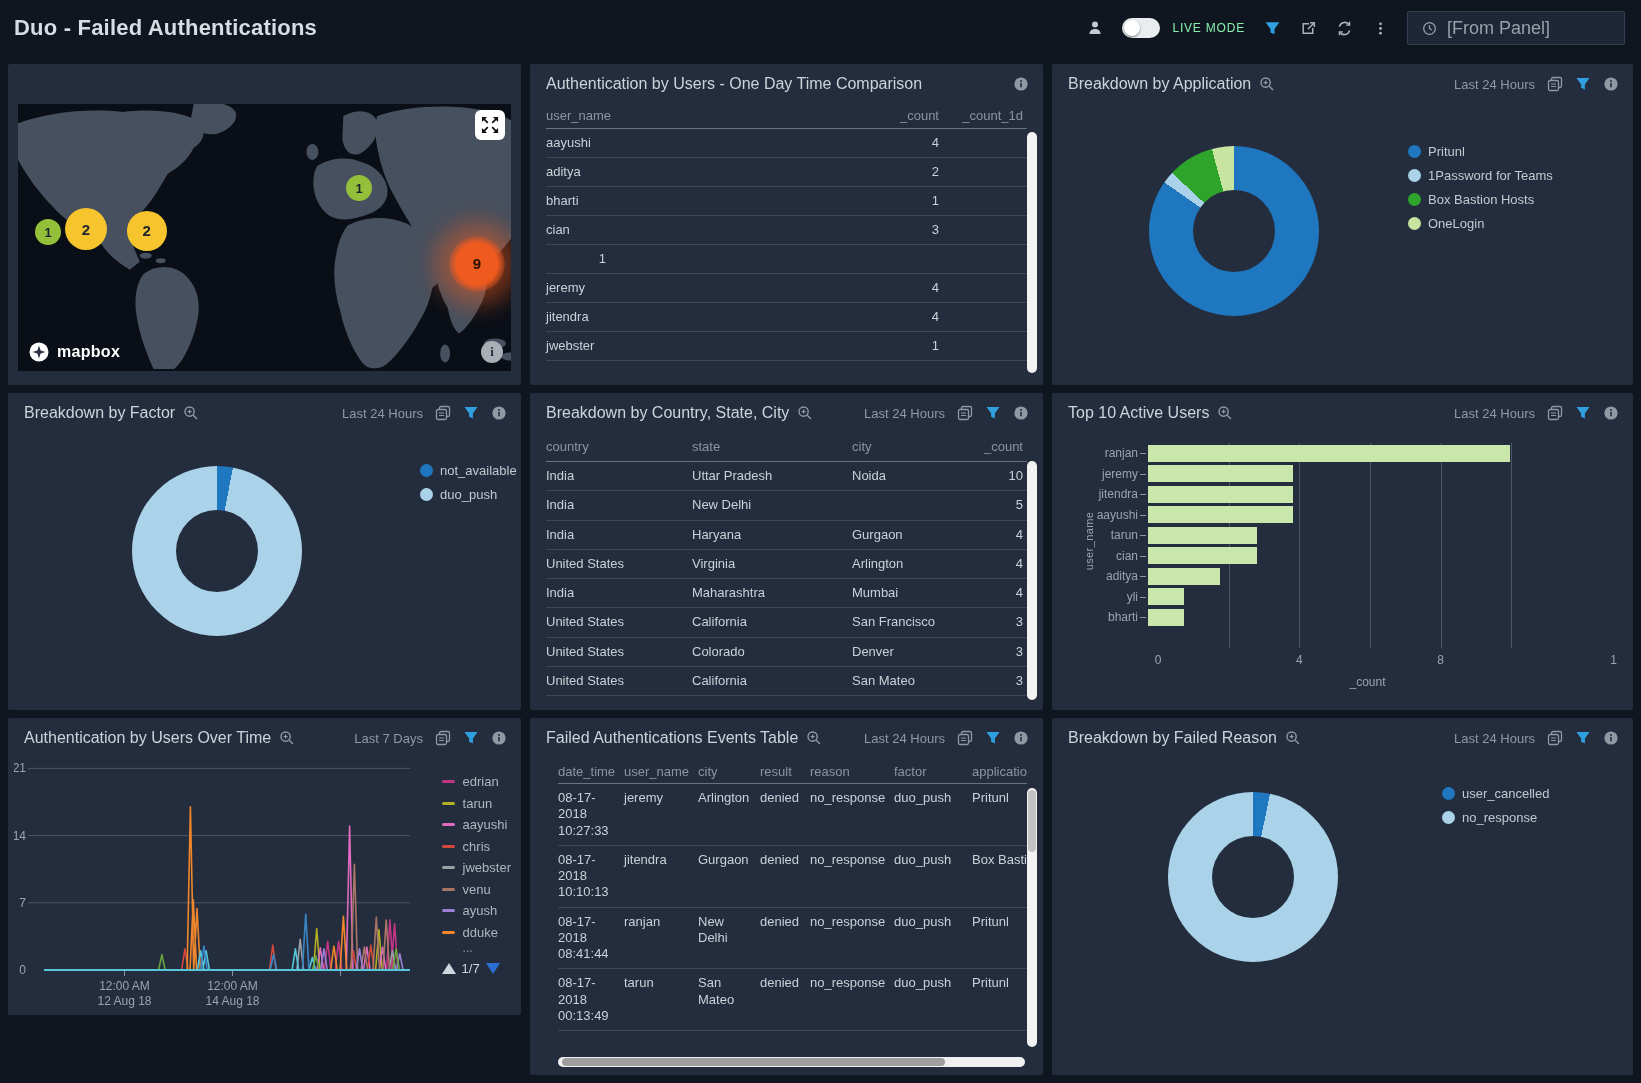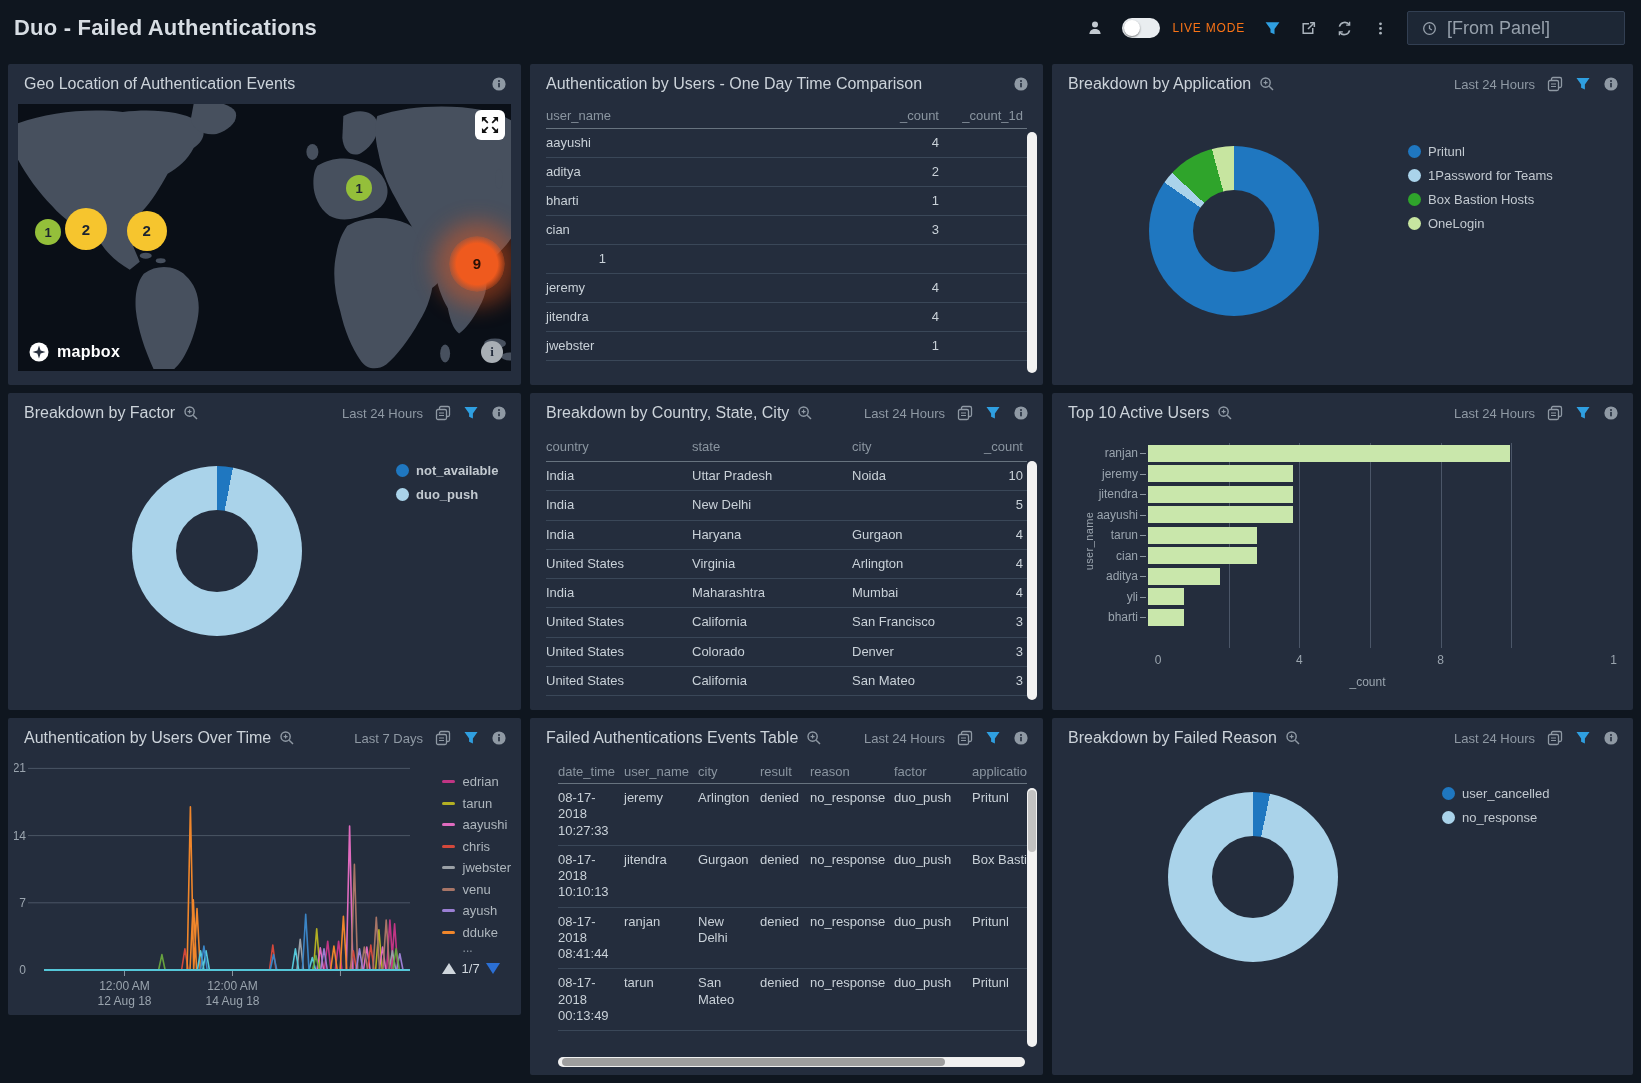--- a/index.html
+++ b/index.html
@@ -6,21 +6,21 @@
   html,body { width:1641px; height:1083px; overflow:hidden; }
   body { background:#0f161f; font-family:"Liberation Sans", sans-serif; color:#c9d1d8; }
 
   
   .app-header { height:56px; display:flex; align-items:center; justify-content:space-between; padding:0 16px 0 14px; }
   .app-title { font-size:22px; font-weight:600; color:#d7dde3; letter-spacing:.2px; }
   .hdr-right { display:flex; align-items:center; gap:18px; }
   .hdr-ic { width:18px; height:18px; display:inline-flex; align-items:center; justify-content:center; cursor:pointer; }
   .toggle { width:38px; height:20px; border-radius:10px; background:#e9edf0; position:relative; cursor:pointer; }
   .toggle .knob { position:absolute; left:2px; top:2px; width:16px; height:16px; border-radius:50%; background:#fff; box-shadow:0 1px 2px rgba(0,0,0,.5); }
-  .live-label { font-size:12px; color:#f97316; letter-spacing:.8px; margin-left:-6px; }
+  .live-label { font-size:12px; color:#86efac; letter-spacing:.8px; margin-left:-6px; }
   .time-box { height:34px; min-width:218px; display:flex; align-items:center; gap:10px; padding:0 14px; background:#1d2735; border:1px solid #323f52; border-radius:2px; cursor:pointer; }
   .time-box span { font-size:18px; color:#97a1ac; }
 
   
   .grid { display:grid; grid-template-columns:513px 513px 581px; grid-template-rows:321px 317px 357px; gap:8px 9px; padding:8px; }
   .panel { background:#242d3d; border-radius:2px; position:relative; overflow:hidden; }
   .panel--short { height:297px; }
   .panel-head { height:40px; display:flex; align-items:center; justify-content:space-between; padding:0 14px 0 16px; }
   .ph-left { display:flex; align-items:center; gap:8px; min-width:0; }
   .ph-title { font-size:16px; color:#ccd3da; white-space:nowrap; }
@@ -146,34 +146,20 @@
           <path d="M8 4.5V8l2.5 1.6"></path>
         </svg>
       <span>[From Panel]</span>
     </div>
   </div>
 </header>
 
 <main class="grid">
 
   <section class="panel">
-    <div class="panel-head">
-      <div class="ph-left">
-          <span class="ph-title">Geo Location of Authentication Events</span>
-        </div>
-      <div class="ph-right">
-        <span class="ic">
-            <svg viewBox="0 0 16 16">
-              <circle cx="8" cy="8" r="6.6" fill="#8f99a4"></circle>
-              <rect x="7.2" y="6.9" width="1.6" height="4.4" fill="#242d3d"></rect>
-              <circle cx="8" cy="4.9" r="1" fill="#242d3d"></circle>
-            </svg>
-          </span>
-      </div>
-    </div>
     <div class="panel-body">
       <div class="map-wrap">
         <svg class="map-svg" viewBox="0 0 494 266" preserveAspectRatio="none">
           <rect x="0" y="0" width="494" height="266" fill="#0a0f17"></rect>
           <g fill="#47505e">
             <path d="M-2,20 C30,8 70,4 105,8 C135,4 165,8 178,16 C190,24 188,36 176,44 C170,56 160,64 150,70 C142,84 134,98 124,108 C116,120 112,132 116,144 L122,158 L112,166 C98,158 88,148 82,138 C64,128 46,116 34,102 C20,88 6,68 -2,52 Z"></path>
             <path d="M176,0 C192,-4 212,-2 218,8 C221,17 212,26 199,30 C186,32 176,26 173,16 Z"></path>
             <path d="M126,170 C140,160 158,162 168,172 C180,183 184,200 179,220 C174,242 164,260 156,266 L136,266 C127,246 120,226 118,206 C117,191 119,179 126,170 Z"></path>
             <ellipse cx="128" cy="152" rx="6" ry="3"></ellipse>
               <ellipse cx="143" cy="157" rx="5" ry="2.5"></ellipse>
@@ -369,21 +355,21 @@
             <svg viewBox="0 0 16 16">
               <circle cx="8" cy="8" r="6.6" fill="#8f99a4"></circle>
               <rect x="7.2" y="6.9" width="1.6" height="4.4" fill="#242d3d"></rect>
               <circle cx="8" cy="4.9" r="1" fill="#242d3d"></circle>
             </svg>
           </span>
       </div>
     </div>
     <div class="panel-body">
       <div class="donut" id="donut-factor" style="left: 124px; top: 33px; background: conic-gradient(rgb(31, 119, 192) 0%, rgb(31, 119, 192) 3%, rgb(170, 211, 234) 3%, rgb(170, 211, 234) 100%);"></div>
-      <div class="legend" id="legend-factor" style="left:388px; top:30px;font-weight:bold;">
+      <div class="legend" id="legend-factor" style="left:412px; top:30px;">
           <div class="legend-item">
             <span class="legend-dot" style="background: rgb(31, 119, 192);"></span>
             <span>not_available</span>
           </div>
           <div class="legend-item">
             <span class="legend-dot" style="background: rgb(170, 211, 234);"></span>
             <span>duo_push</span>
           </div>
         </div>
     </div>

